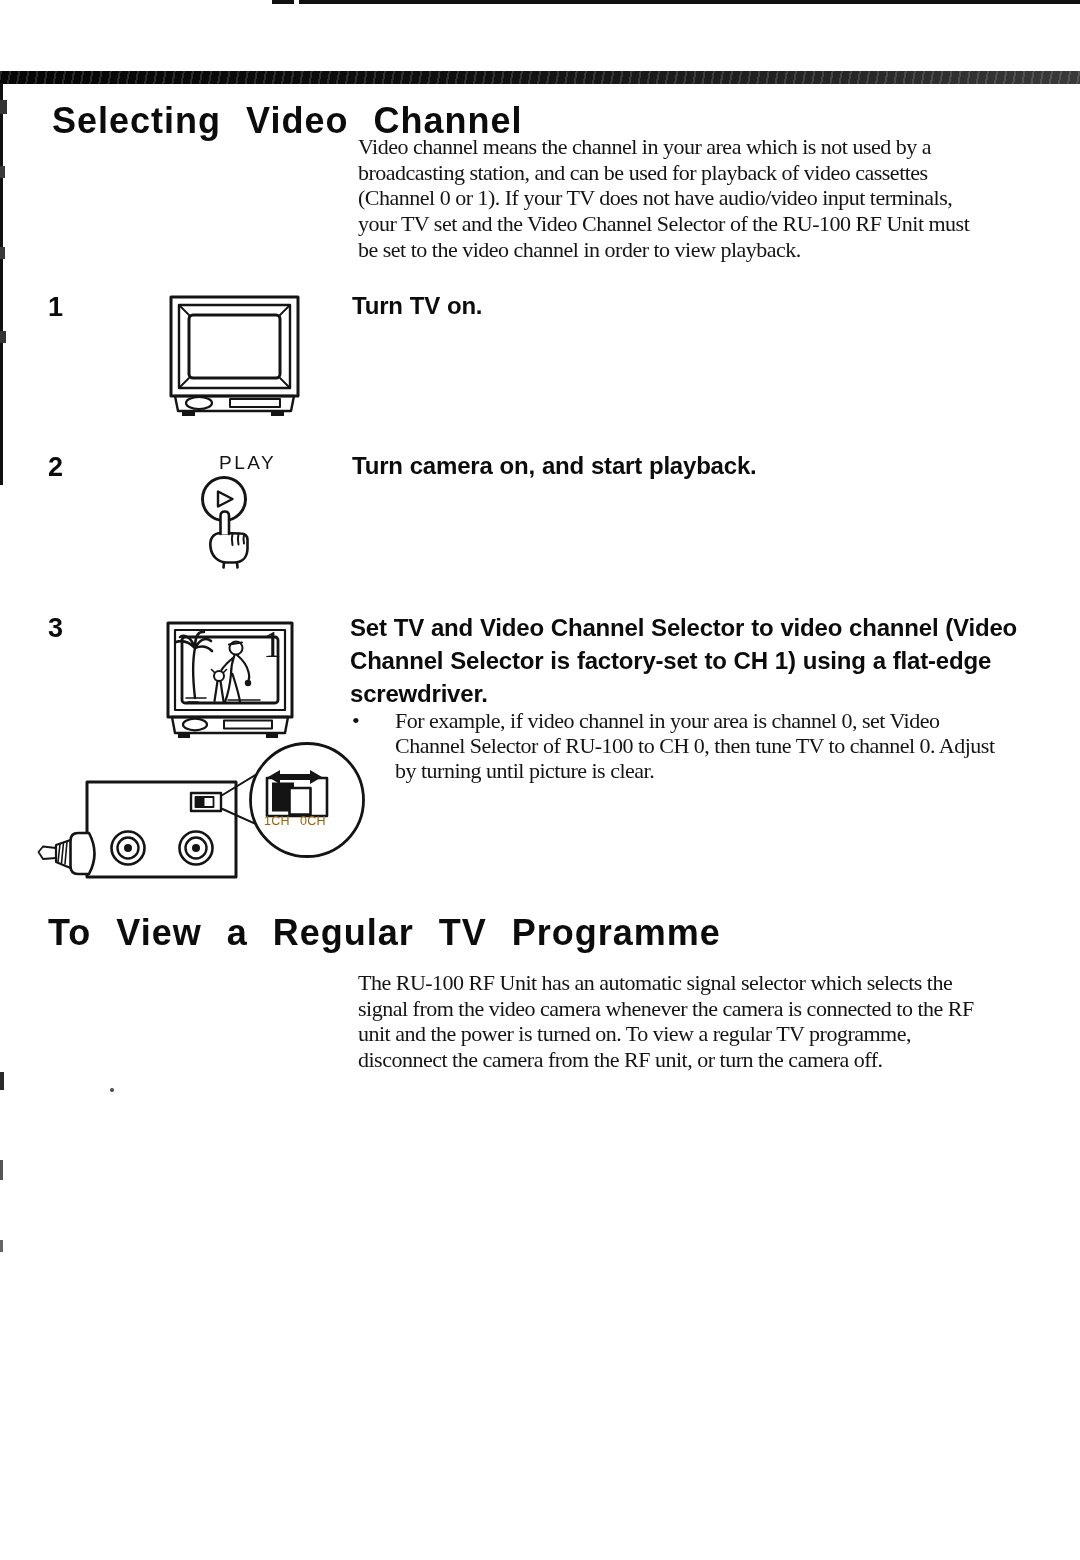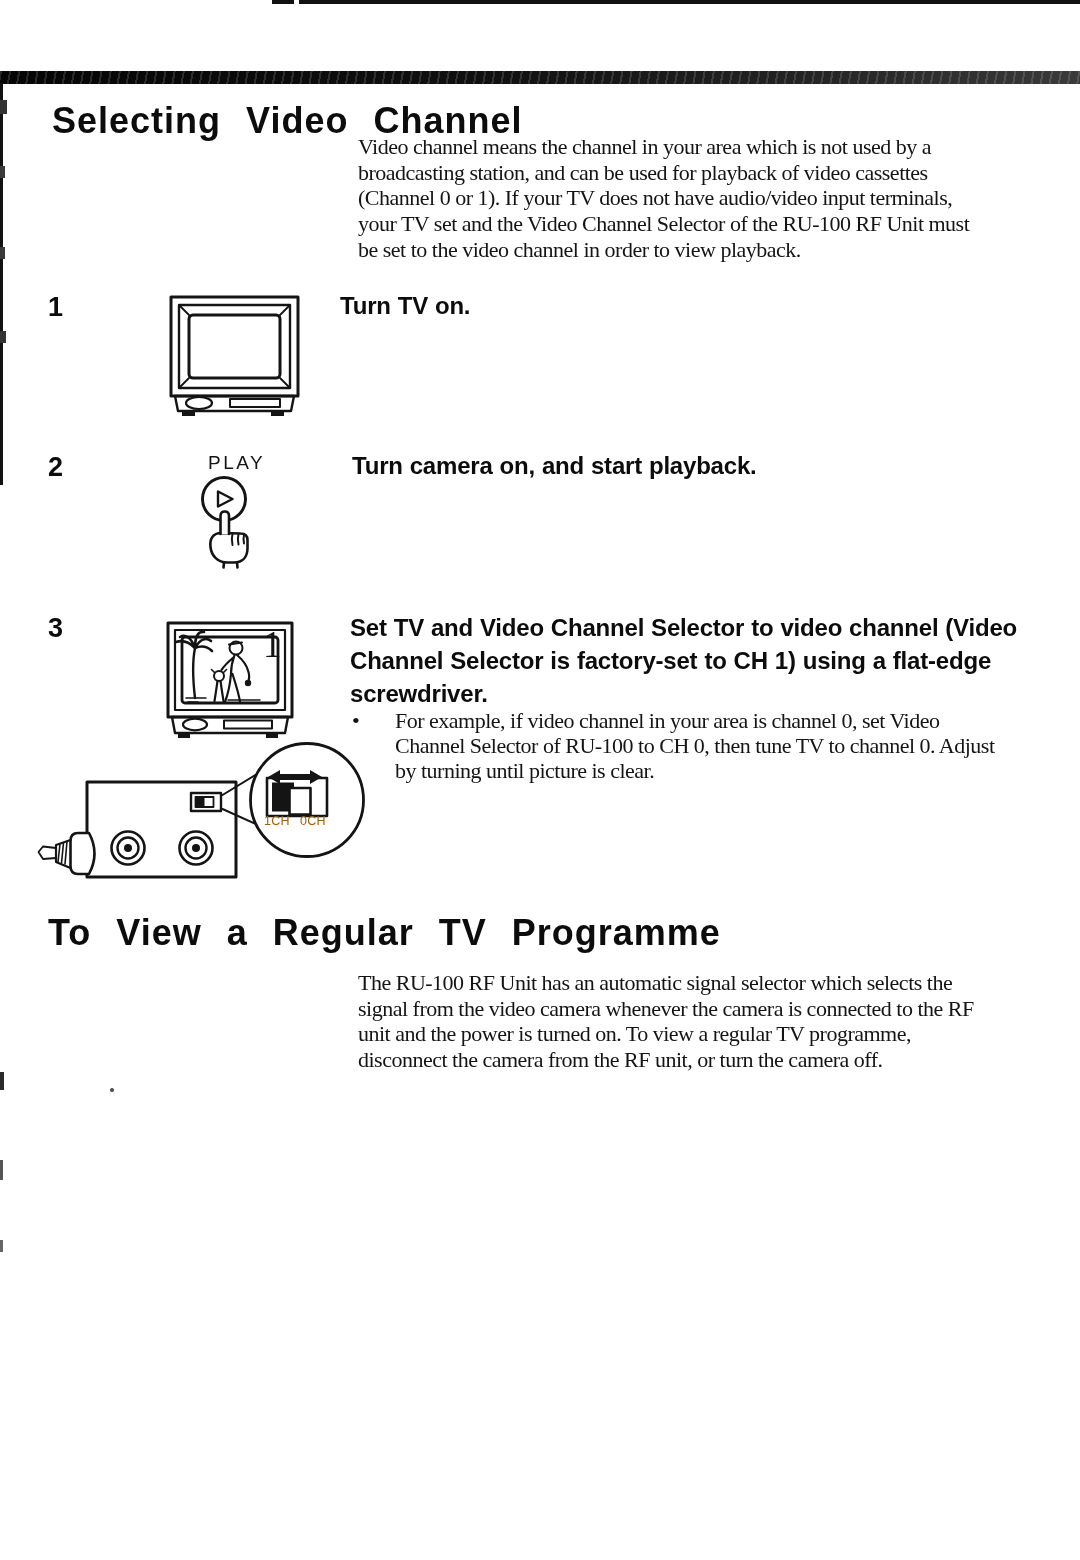--- a/index.html
+++ b/index.html
@@ -65,38 +65,38 @@
 
   <div class="abs" style="left:358px;top:134px">
     <div class="serif body-line">Video channel means the channel in your area which is not used by a</div>
     <div class="serif body-line">broadcasting station, and can be used for playback of video cassettes</div>
     <div class="serif body-line">(Channel 0 or 1). If your TV does not have audio/video input terminals,</div>
     <div class="serif body-line">your TV set and the Video Channel Selector of the RU-100 RF Unit must</div>
     <div class="serif body-line">be set to the video channel in order to view playback.</div>
   </div>
 
   <div class="abs step-num" style="left:48px;top:292px">1</div>
-  <div class="abs step-heading" style="left:340px;top:292px">Turn TV on.</div>
+  <div class="abs step-heading" style="left:352px;top:292px">Turn TV on.</div>
 
   <svg class="abs" style="left:163px;top:290px" width="142" height="128" viewBox="0 0 142 128">
     <g fill="none" stroke="#141414" stroke-linejoin="round" stroke-linecap="round">
       <rect x="8" y="7" width="127" height="99" stroke-width="3"></rect>
       <rect x="16" y="15" width="111" height="83" stroke-width="2.4"></rect>
       <rect x="26" y="25" width="91" height="63" rx="4" stroke-width="3"></rect>
       <path d="M16,15 L26,25 M127,15 L117,25 M16,98 L26,88 M127,98 L117,88" stroke-width="1.8"></path>
       <path d="M12,106 L131,106 L128,121 L15,121 Z" stroke-width="2.4"></path>
       <ellipse cx="36" cy="113" rx="13" ry="6" stroke-width="2.2"></ellipse>
       <rect x="67" y="109" width="50" height="8" stroke-width="2"></rect>
       <rect x="19" y="121" width="13" height="5" fill="#141414" stroke="none"></rect>
       <rect x="108" y="121" width="13" height="5" fill="#141414" stroke="none"></rect>
     </g>
   </svg>
 
   <div class="abs step-num" style="left:48px;top:452px">2</div>
-  <div class="abs play-label" style="left:208px;top:452px">PLAY</div>
+  <div class="abs play-label" style="left:219px;top:452px">PLAY</div>
   <div class="abs step-heading" style="left:352px;top:452px">Turn camera on, and start playback.</div>
 
   <svg class="abs" style="left:194px;top:474px" width="75" height="95" viewBox="0 0 75 95">
     <g fill="none" stroke="#141414" stroke-linejoin="round" stroke-linecap="round">
       <circle cx="30" cy="25" r="21.5" stroke-width="3"></circle>
       <path d="M24,17.5 L24,32.5 L38.5,25 Z" stroke-width="2.4"></path>
       <path d="M27,59 C19,59 15.5,65 16.5,73 C17.5,82 24,88.5 33,88.5 L40,88.5 C49,88.5 53.5,82.5 53.5,74 L53.5,66 C53.5,61.5 50.5,59.5 46.5,59.5 Z" fill="#ffffff" stroke-width="2.6"></path>
       <path d="M26.5,60 L26.5,42 Q26.5,37.5 30.8,37.5 Q35,37.5 35,42 L35,60" fill="#ffffff" stroke-width="2.6"></path>
       <path d="M38.5,59.5 C37.6,63.5 37.6,67.5 38.5,71 M44.5,60 C43.6,63.8 43.6,67.3 44.5,70.6 M50,61 C49.3,64 49.3,66.8 50,69.5" stroke-width="2"></path>
       <path d="M30,88.5 L29.5,93.5 M43,88.5 L43.5,93.5" stroke-width="2.6"></path>

